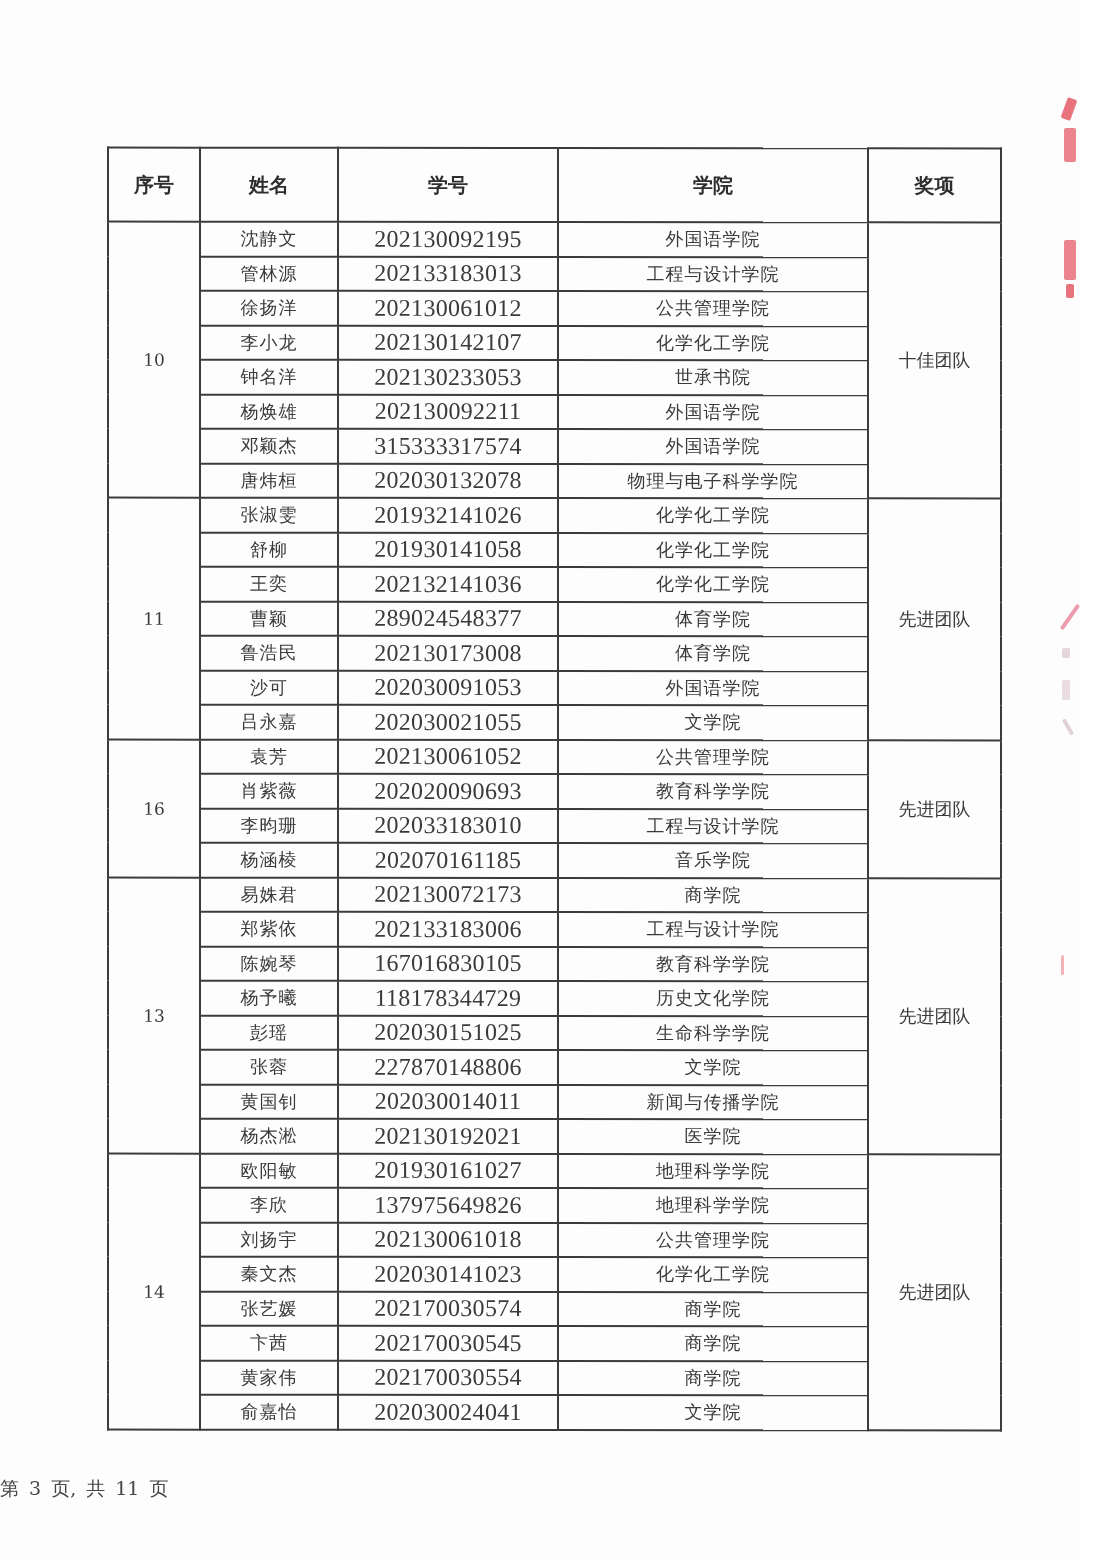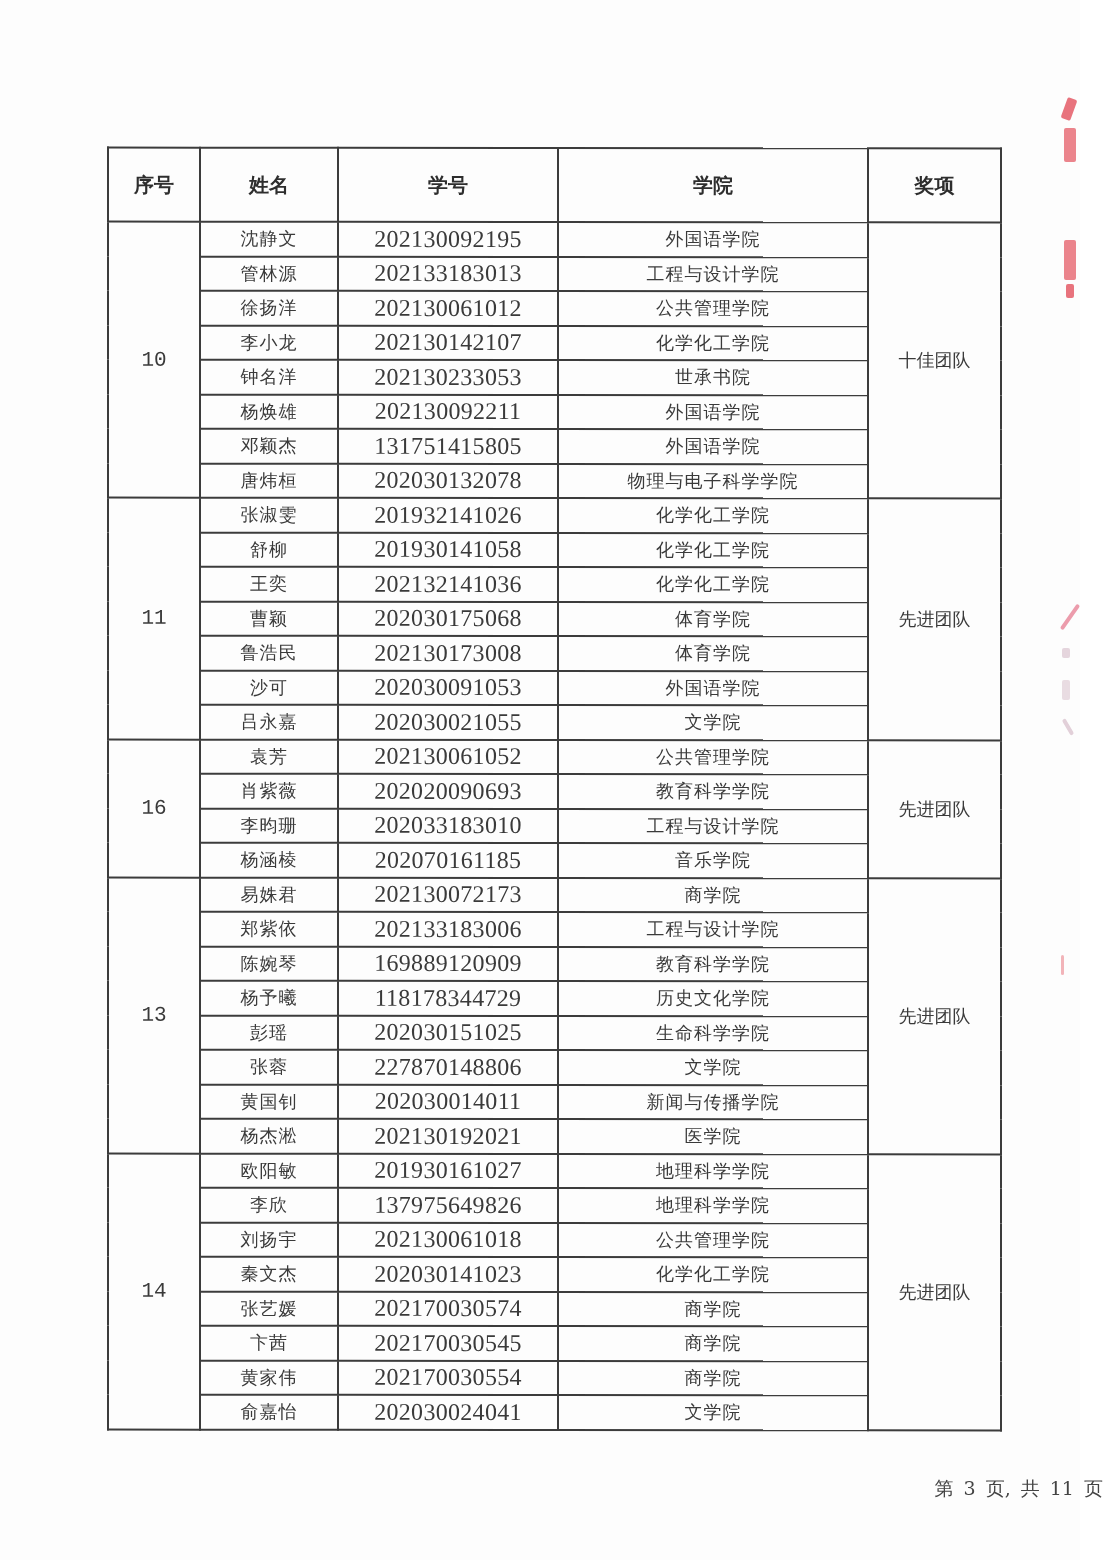--- a/index.html
+++ b/index.html
@@ -49,22 +49,21 @@
       font-weight: bold;
       font-size: 20px;
       color: #2e2e2e;
     }
     table.roster td {
       height: 32.5px;
       font-size: 18px;
       color: #3a3a3a;
     }
     table.roster td.idx {
-      font-size: 21px;
-      font-family: Liberation Mono, monospace;
+      font-size: 17px;
     }
     table.roster td.award {
       font-family: "DejaVu Sans", "Liberation Sans", sans-serif;
       font-size: 18px;
       margin-left: 38px;
     }
     table.roster td.name,
     table.roster td.college {
       font-family: "DejaVu Sans", "Liberation Sans", sans-serif;
       letter-spacing: 1px;
@@ -72,21 +71,21 @@
     table.roster td.sid {
       font-family: "Liberation Serif", "DejaVu Serif", serif;
       font-size: 24px;
       letter-spacing: 0.3px;
     }
     .footer {
       position: absolute;
       left: 0;
       width: 1103px;
       top: 1476px;
-      text-align: right;
+      text-align: left;
       font-size: 19px;
       color: #444444;
       font-family: "DejaVu Serif", "Liberation Serif", serif;
       word-spacing: 4px;
     }
     .seal {
       position: absolute;
       background: #e45b66;
       border-radius: 2px;
       opacity: 0.85;
@@ -151,21 +150,21 @@
           <td class="sid">202130233053</td>
           <td class="college">世承书院</td>
         </tr>
         <tr>
           <td class="name">杨焕雄</td>
           <td class="sid">202130092211</td>
           <td class="college">外国语学院</td>
         </tr>
         <tr>
           <td class="name">邓颖杰</td>
-          <td class="sid">131751415805</td>
+          <td class="sid">315333317574</td>
           <td class="college">外国语学院</td>
         </tr>
         <tr>
           <td class="name">唐炜桓</td>
           <td class="sid">202030132078</td>
           <td class="college">物理与电子科学学院</td>
         </tr>
         <tr>
           <td class="idx" rowspan="7">11</td>
           <td class="name">张淑雯</td>
@@ -178,21 +177,21 @@
           <td class="sid">201930141058</td>
           <td class="college">化学化工学院</td>
         </tr>
         <tr>
           <td class="name">王奕</td>
           <td class="sid">202132141036</td>
           <td class="college">化学化工学院</td>
         </tr>
         <tr>
           <td class="name">曹颖</td>
-          <td class="sid">202030175068</td>
+          <td class="sid">289024548377</td>
           <td class="college">体育学院</td>
         </tr>
         <tr>
           <td class="name">鲁浩民</td>
           <td class="sid">202130173008</td>
           <td class="college">体育学院</td>
         </tr>
         <tr>
           <td class="name">沙可</td>
           <td class="sid">202030091053</td>
@@ -232,21 +231,21 @@
           <td class="college">商学院</td>
           <td class="award" rowspan="8">先进团队</td>
         </tr>
         <tr>
           <td class="name">郑紫依</td>
           <td class="sid">202133183006</td>
           <td class="college">工程与设计学院</td>
         </tr>
         <tr>
           <td class="name">陈婉琴</td>
-          <td class="sid">169889120909</td>
+          <td class="sid">167016830105</td>
           <td class="college">教育科学学院</td>
         </tr>
         <tr>
           <td class="name">杨予曦</td>
           <td class="sid">118178344729</td>
           <td class="college">历史文化学院</td>
         </tr>
         <tr>
           <td class="name">彭瑶</td>
           <td class="sid">202030151025</td>

